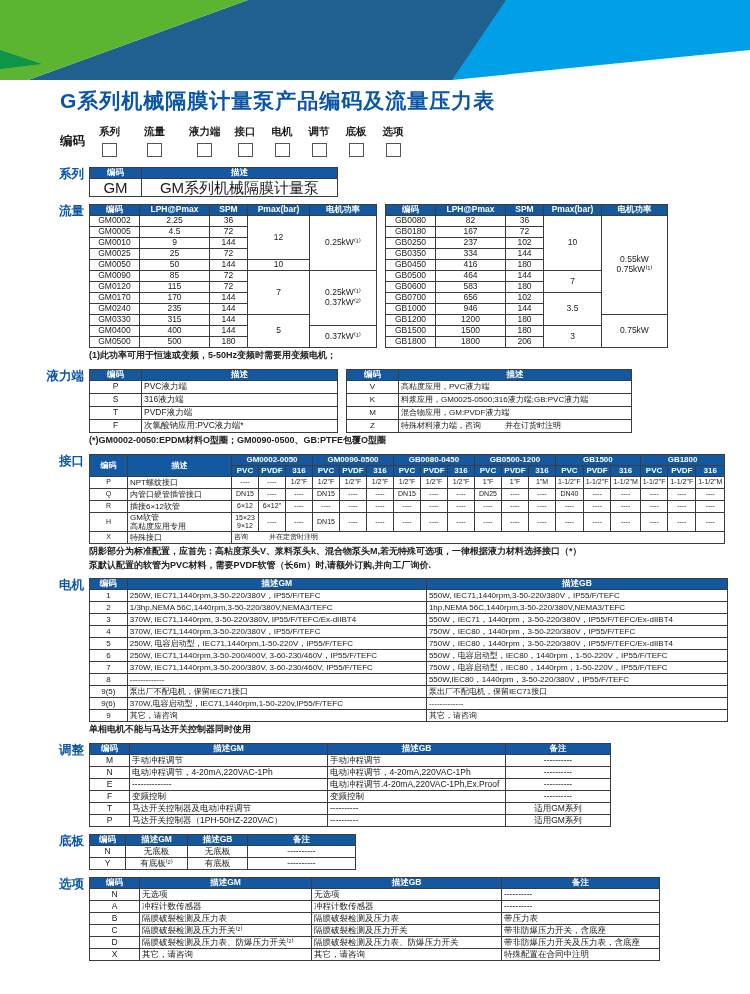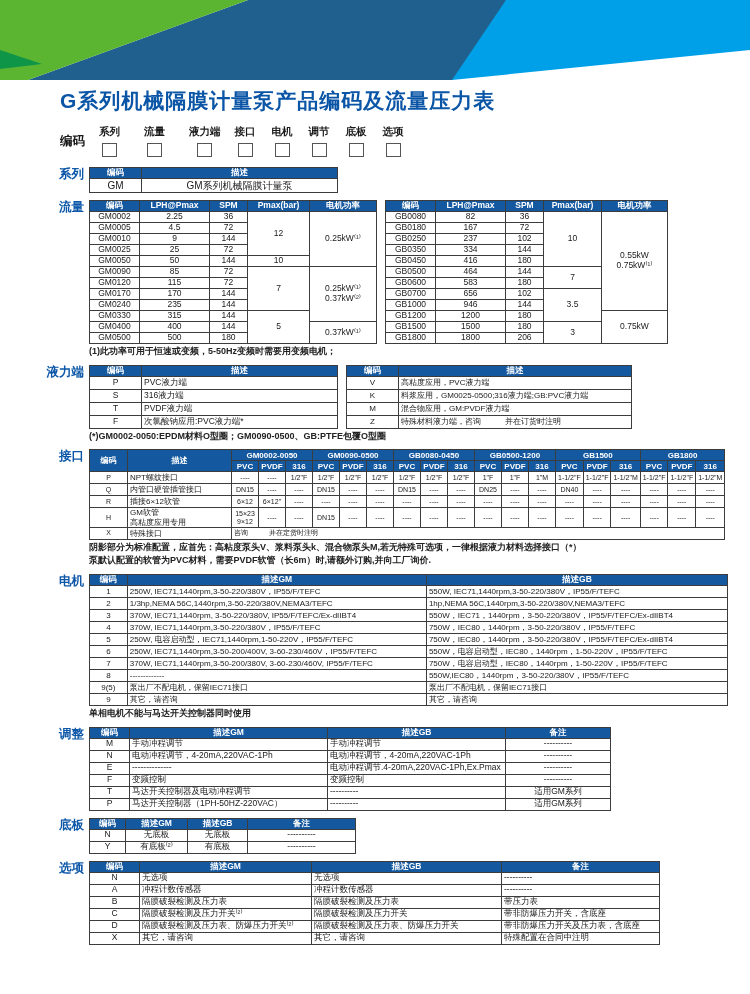--- a/index.html
+++ b/index.html
@@ -25,21 +25,21 @@
     font-size:12.5px;font-weight:bold;color:#0c57a8;line-height:1.15;margin-top:0px;}
   .sec-body{flex:1;}
   .twin{display:flex;gap:8px;align-items:flex-start;}
   
   table{border-collapse:collapse;table-layout:fixed;}
   td,th{border:1px solid #3c3c3c;padding:0 2px;font-size:8.5px;line-height:1.15;
     text-align:center;overflow:hidden;white-space:nowrap;height:10px;}
   th{background:#14589f;color:#fff;font-weight:bold;}
   td.left{text-align:left;}
   td.pre{white-space:pre-line;}
-  .series-t td{font-size:10px;height:13px;margin-top:16px;}
+  .series-t td{font-size:15px;height:13px;margin-top:16px;}
   .hyd-t td{height:12px;}
   .hyd-r td{font-size:8px;}
   .iface-t th{font-size:8px;}
   .iface-t td{font-size:7px;height:11px;}
   .iface-t td.desc{font-size:8px;white-space:pre-line;}
   .motor-t td{font-size:8px;height:11px;}
   .adj-t td{height:11px;}
   .opt-t td{height:11px;}
   .note{font-size:9px;color:#222;margin:2px 0 0 0;white-space:pre-wrap;line-height:1.3;font-weight:bold;}
 </style>
@@ -602,20 +602,25 @@
                 <td>8</td>
                 <td class="left">-------------</td>
                 <td class="left">550W,IEC80，1440rpm，3-50-220/380V，IP55/F/TEFC</td>
               </tr>
               <tr>
                 <td>9(5)</td>
                 <td class="left">泵出厂不配电机，保留IEC71接口</td>
                 <td class="left">泵出厂不配电机，保留IEC71接口</td>
               </tr>
               <tr>
+                <td>9(6)</td>
+                <td class="left">370W,电容启动型，IEC71,1440rpm,1-50-220v,IP55/F/TEFC</td>
+                <td class="left">-------------</td>
+              </tr>
+              <tr>
                 <td>9</td>
                 <td class="left">其它，请咨询</td>
                 <td class="left">其它，请咨询</td>
               </tr>
             </tbody>
           </table>
         </div>
       <div class="note">单相电机不能与马达开关控制器同时使用</div>
     </div>
   </div>
@@ -648,21 +653,21 @@
               </tr>
               <tr>
                 <td>N</td>
                 <td class="left">电动冲程调节，4-20mA,220VAC-1Ph</td>
                 <td class="left">电动冲程调节，4-20mA,220VAC-1Ph</td>
                 <td>----------</td>
               </tr>
               <tr>
                 <td>E</td>
                 <td class="left">--------------</td>
-                <td class="left">电动冲程调节.4-20mA,220VAC-1Ph,Ex.Pmax</td>
+                <td class="left">电动冲程调节.4-20mA,220VAC-1Ph,Ex.Proof</td>
                 <td>----------</td>
               </tr>
               <tr>
                 <td>F</td>
                 <td class="left">变频控制</td>
                 <td class="left">变频控制</td>
                 <td>----------</td>
               </tr>
               <tr>
                 <td>T</td>

